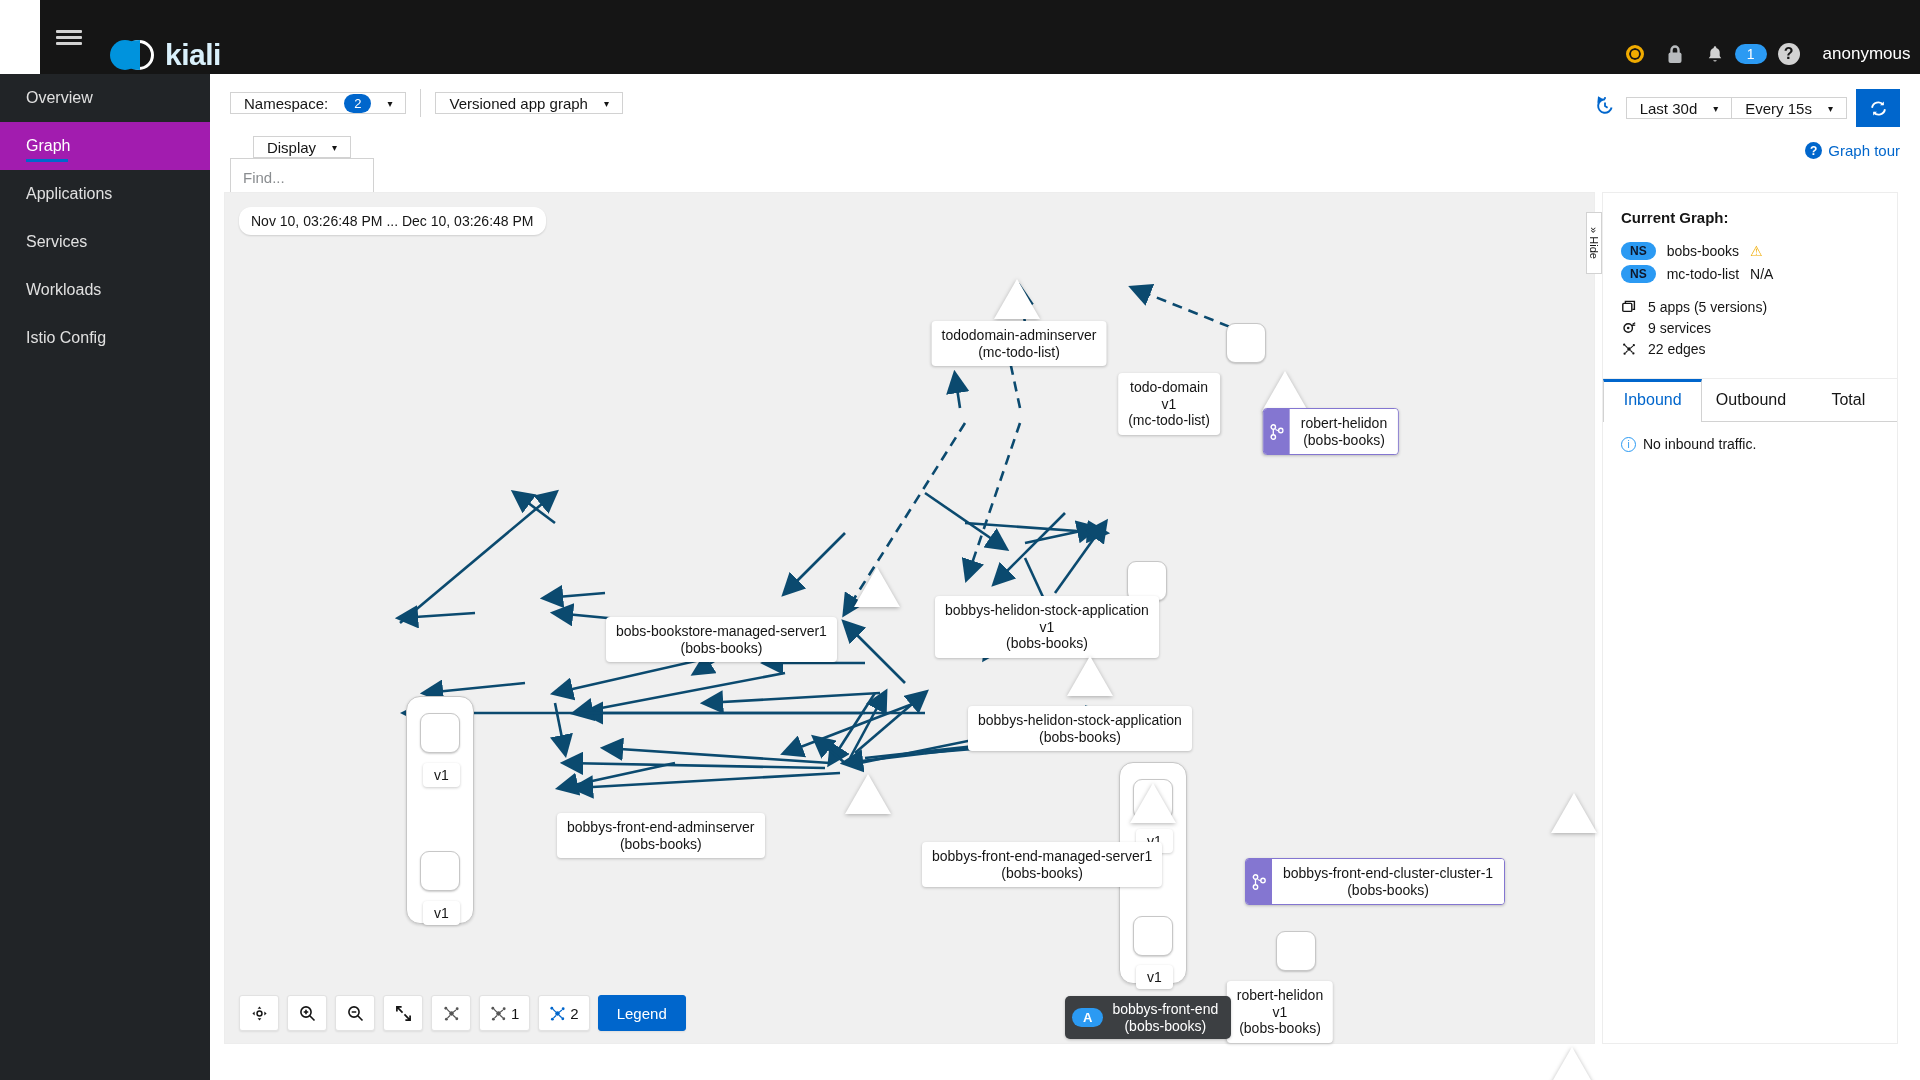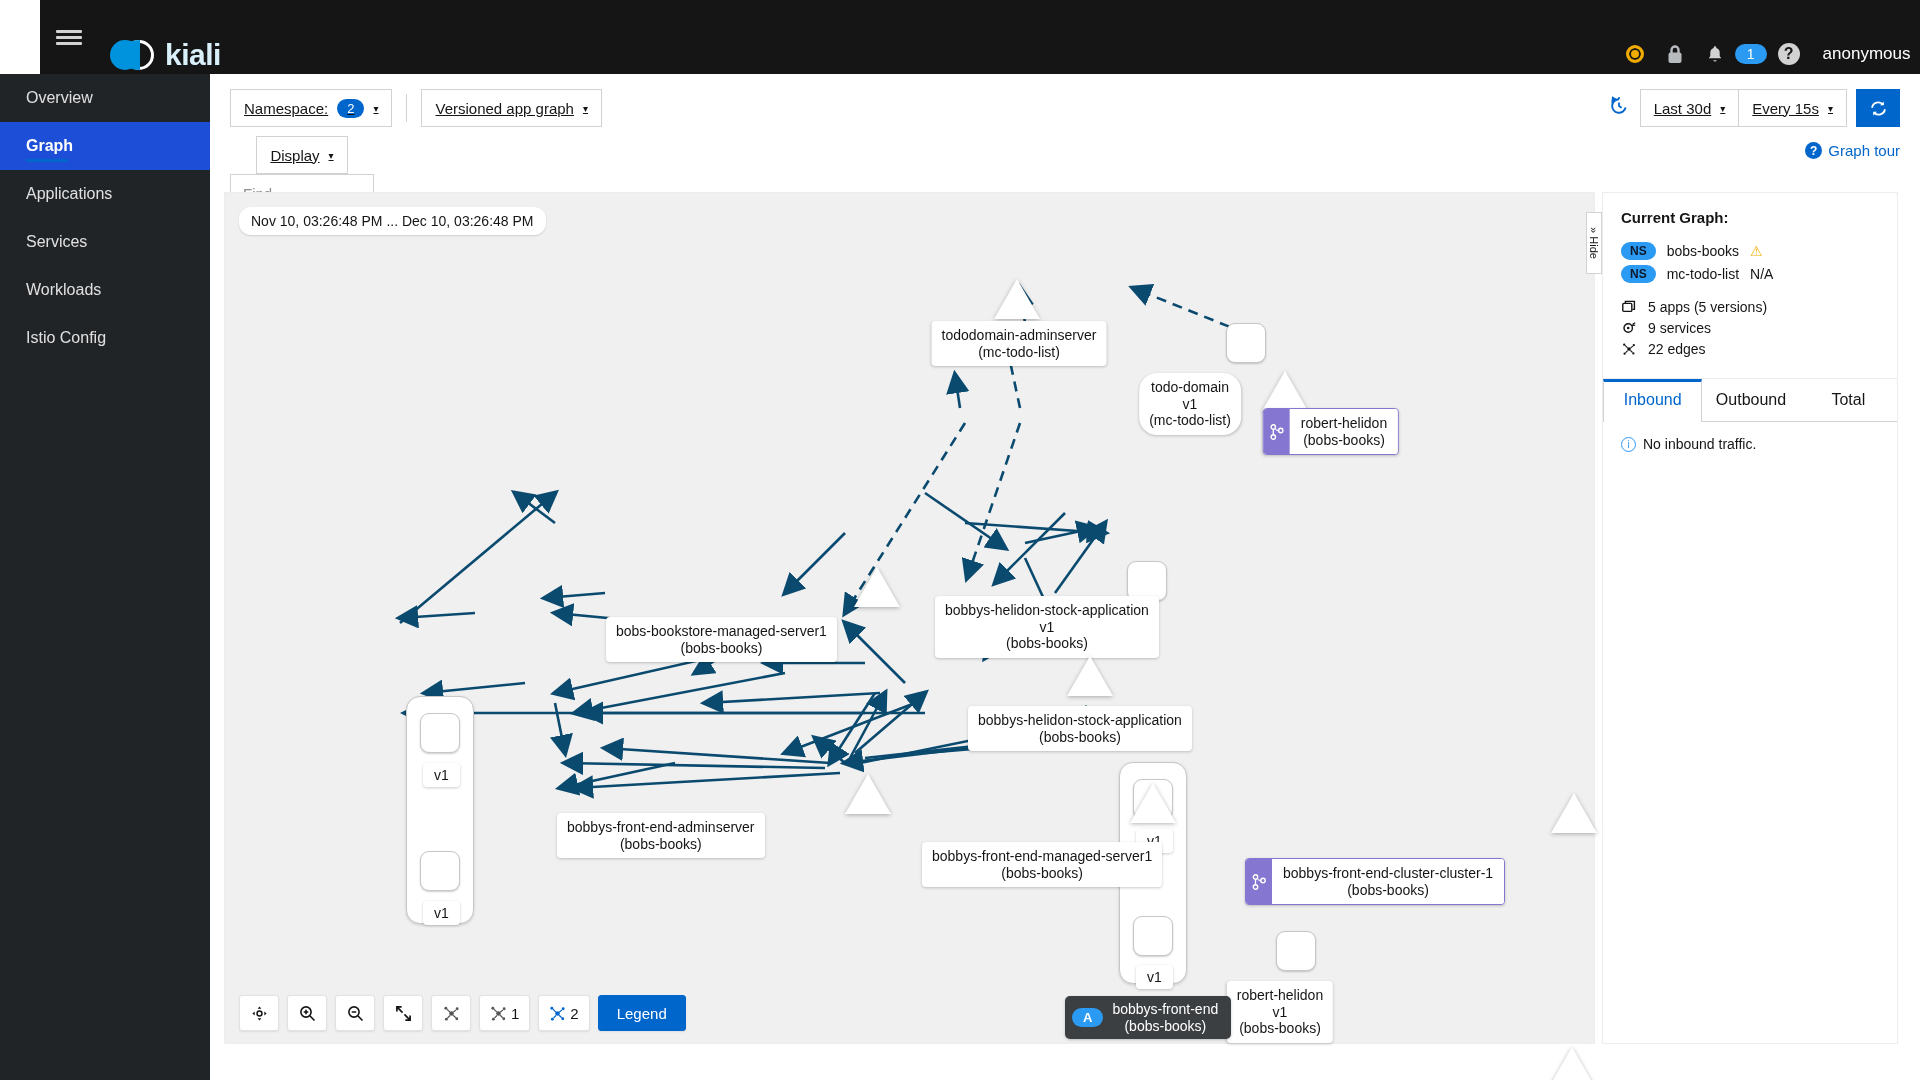--- a/index.html
+++ b/index.html
@@ -31,31 +31,31 @@
 
   
   .sidebar {
     position: absolute; left: 0; top: 74px; width: 210px; height: 1006px;
     background: #212427;
   }
   .nav-item {
     height: 48px; display: flex; align-items: center; padding-left: 26px;
     color: #e0e0e0; font-size: 16px; cursor: pointer; position: relative;
   }
-  .nav-item.active { background: #1d4ed8; color: #fff; font-weight: bold; }
+  .nav-item.active { background: #a21caf; color: #fff; font-weight: normal; }
   .nav-item.active::after {
     content: ''; position: absolute; left: 26px; bottom: 8px; width: 42px; height: 3px; background: #0066cc;
   }
 
   
   .toolbar-zone { position: absolute; left: 210px; top: 74px; width: 1710px; height: 108px; background: #fff; }
   .tb-row1 { position: absolute; left: 20px; top: 15px; display: flex; align-items: center; gap: 0; }
   .ctrl {
-    height: 38px; border: 1px solid #d2d2d2; background: #fff; display: flex; align-items: center;
-    padding: 0 13px; font-size: 15px; color: #151515; cursor: pointer; gap: 9px; text-decoration: underline;
+    height: 22px; border: 1px solid #d2d2d2; background: #fff; display: flex; align-items: center;
+    padding: 0 13px; font-size: 15px; color: #151515; cursor: pointer; gap: 16px;
   }
   .ctrl .dcaret { font-size: 10px; color: #151515; }
   .ns-badge { background: #0066cc; color: #fff; border-radius: 12px; font-size: 13px; padding: 2px 10px; }
   .vsep { width: 1px; height: 28px; background: #d2d2d2; margin: 0 14px; }
   .tb-row2 { position: absolute; left: 20px; top: 62px; display: flex; align-items: center; gap: 0; flex-direction: column; }
   .txtin {
     height: 38px; width: 144px; border: 1px solid #d2d2d2; border-left: none; background: #fff;
     font-size: 15px; padding: 0 12px; color: #151515; font-family: "Liberation Sans", sans-serif;
   }
   .txtin::placeholder { color: #8a8d90; }
@@ -337,21 +337,21 @@
 
       <path d="M790,530 L870,530"></path>
       <path d="M700,560 L880,545"></path>
       <path d="M450,570 L335,595"></path>
     </g>
   </svg>
 
   <div class="gnode" style="left:1001px; top:130px;">
       <div class="app-box"></div>
     </div>
-  <div class="lbl" style="left:965px; top:180px; transform:translateX(-50%);border-radius:18px;">
+  <div class="lbl" style="left:944px; top:180px; transform:translateX(-50%);">
     <span>todo-domain</span><br>
     <span>v1</span><br>
     <span>(mc-todo-list)</span>
   </div>
 
   <div class="gnode" style="left:769px; top:86px;">
       <div class="svc-tri"></div>
     </div>
   <div class="lbl" style="left:794px; top:128px; transform:translateX(-50%);">
     <span>tododomain-adminserver</span><br>

